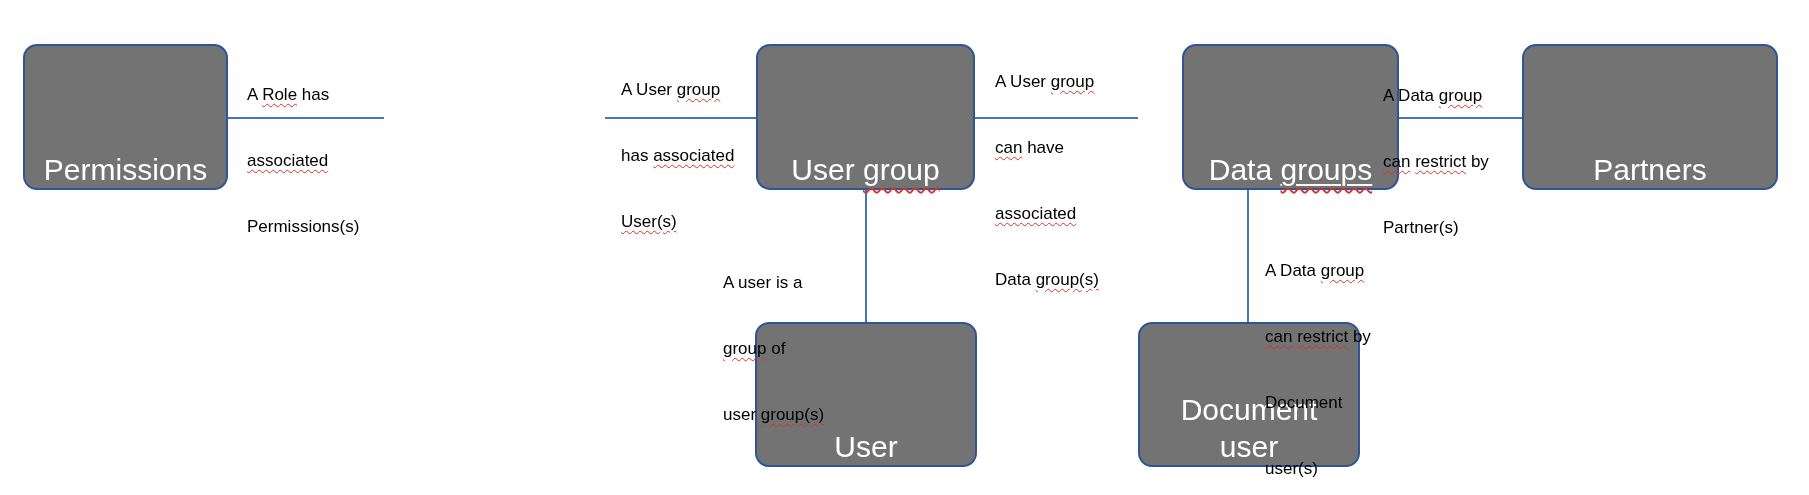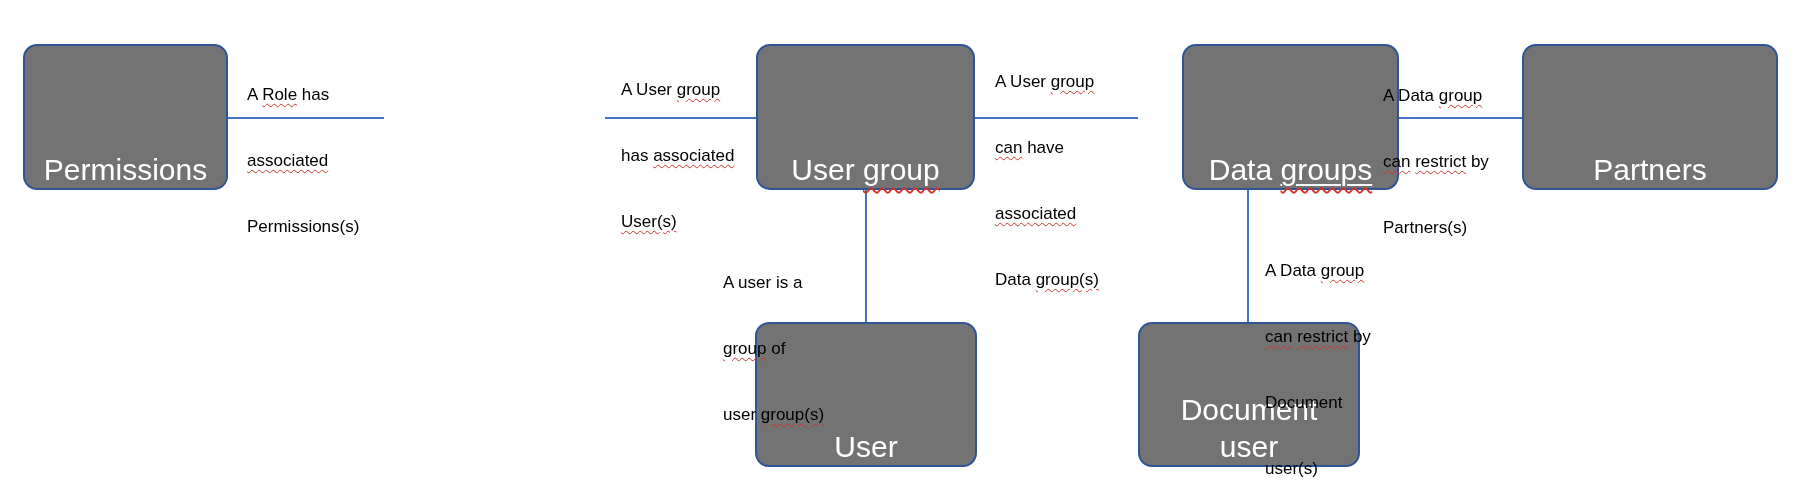--- a/index.html
+++ b/index.html
@@ -123,21 +123,21 @@
   <div class="edge-label" style="left:995px;top:27px;">
     <div><span>A User </span><span class="sq">group</span></div>
     <div><span class="sq">can</span><span> have</span></div>
     <div><span class="sq">associated</span></div>
     <div><span>Data </span><span class="sq">group(s)</span></div>
   </div>
 
   <div class="edge-label" style="left:1383px;top:41px;">
     <div><span>A Data </span><span class="sq">group</span></div>
     <div><span class="sq">can</span><span> </span><span class="sq">restrict</span><span> by</span></div>
-    <div><span>Partners(s)</span></div>
+    <div><span>Partner(s)</span></div>
   </div>
 
   <div class="edge-label" style="left:723px;top:228px;">
     <div><span>A user is a</span></div>
     <div><span class="sq">group</span><span> of</span></div>
     <div><span>user </span><span class="sq">group(s)</span></div>
   </div>
 
   <div class="edge-label" style="left:1265px;top:216px;">
     <div><span>A Data </span><span class="sq">group</span></div>

